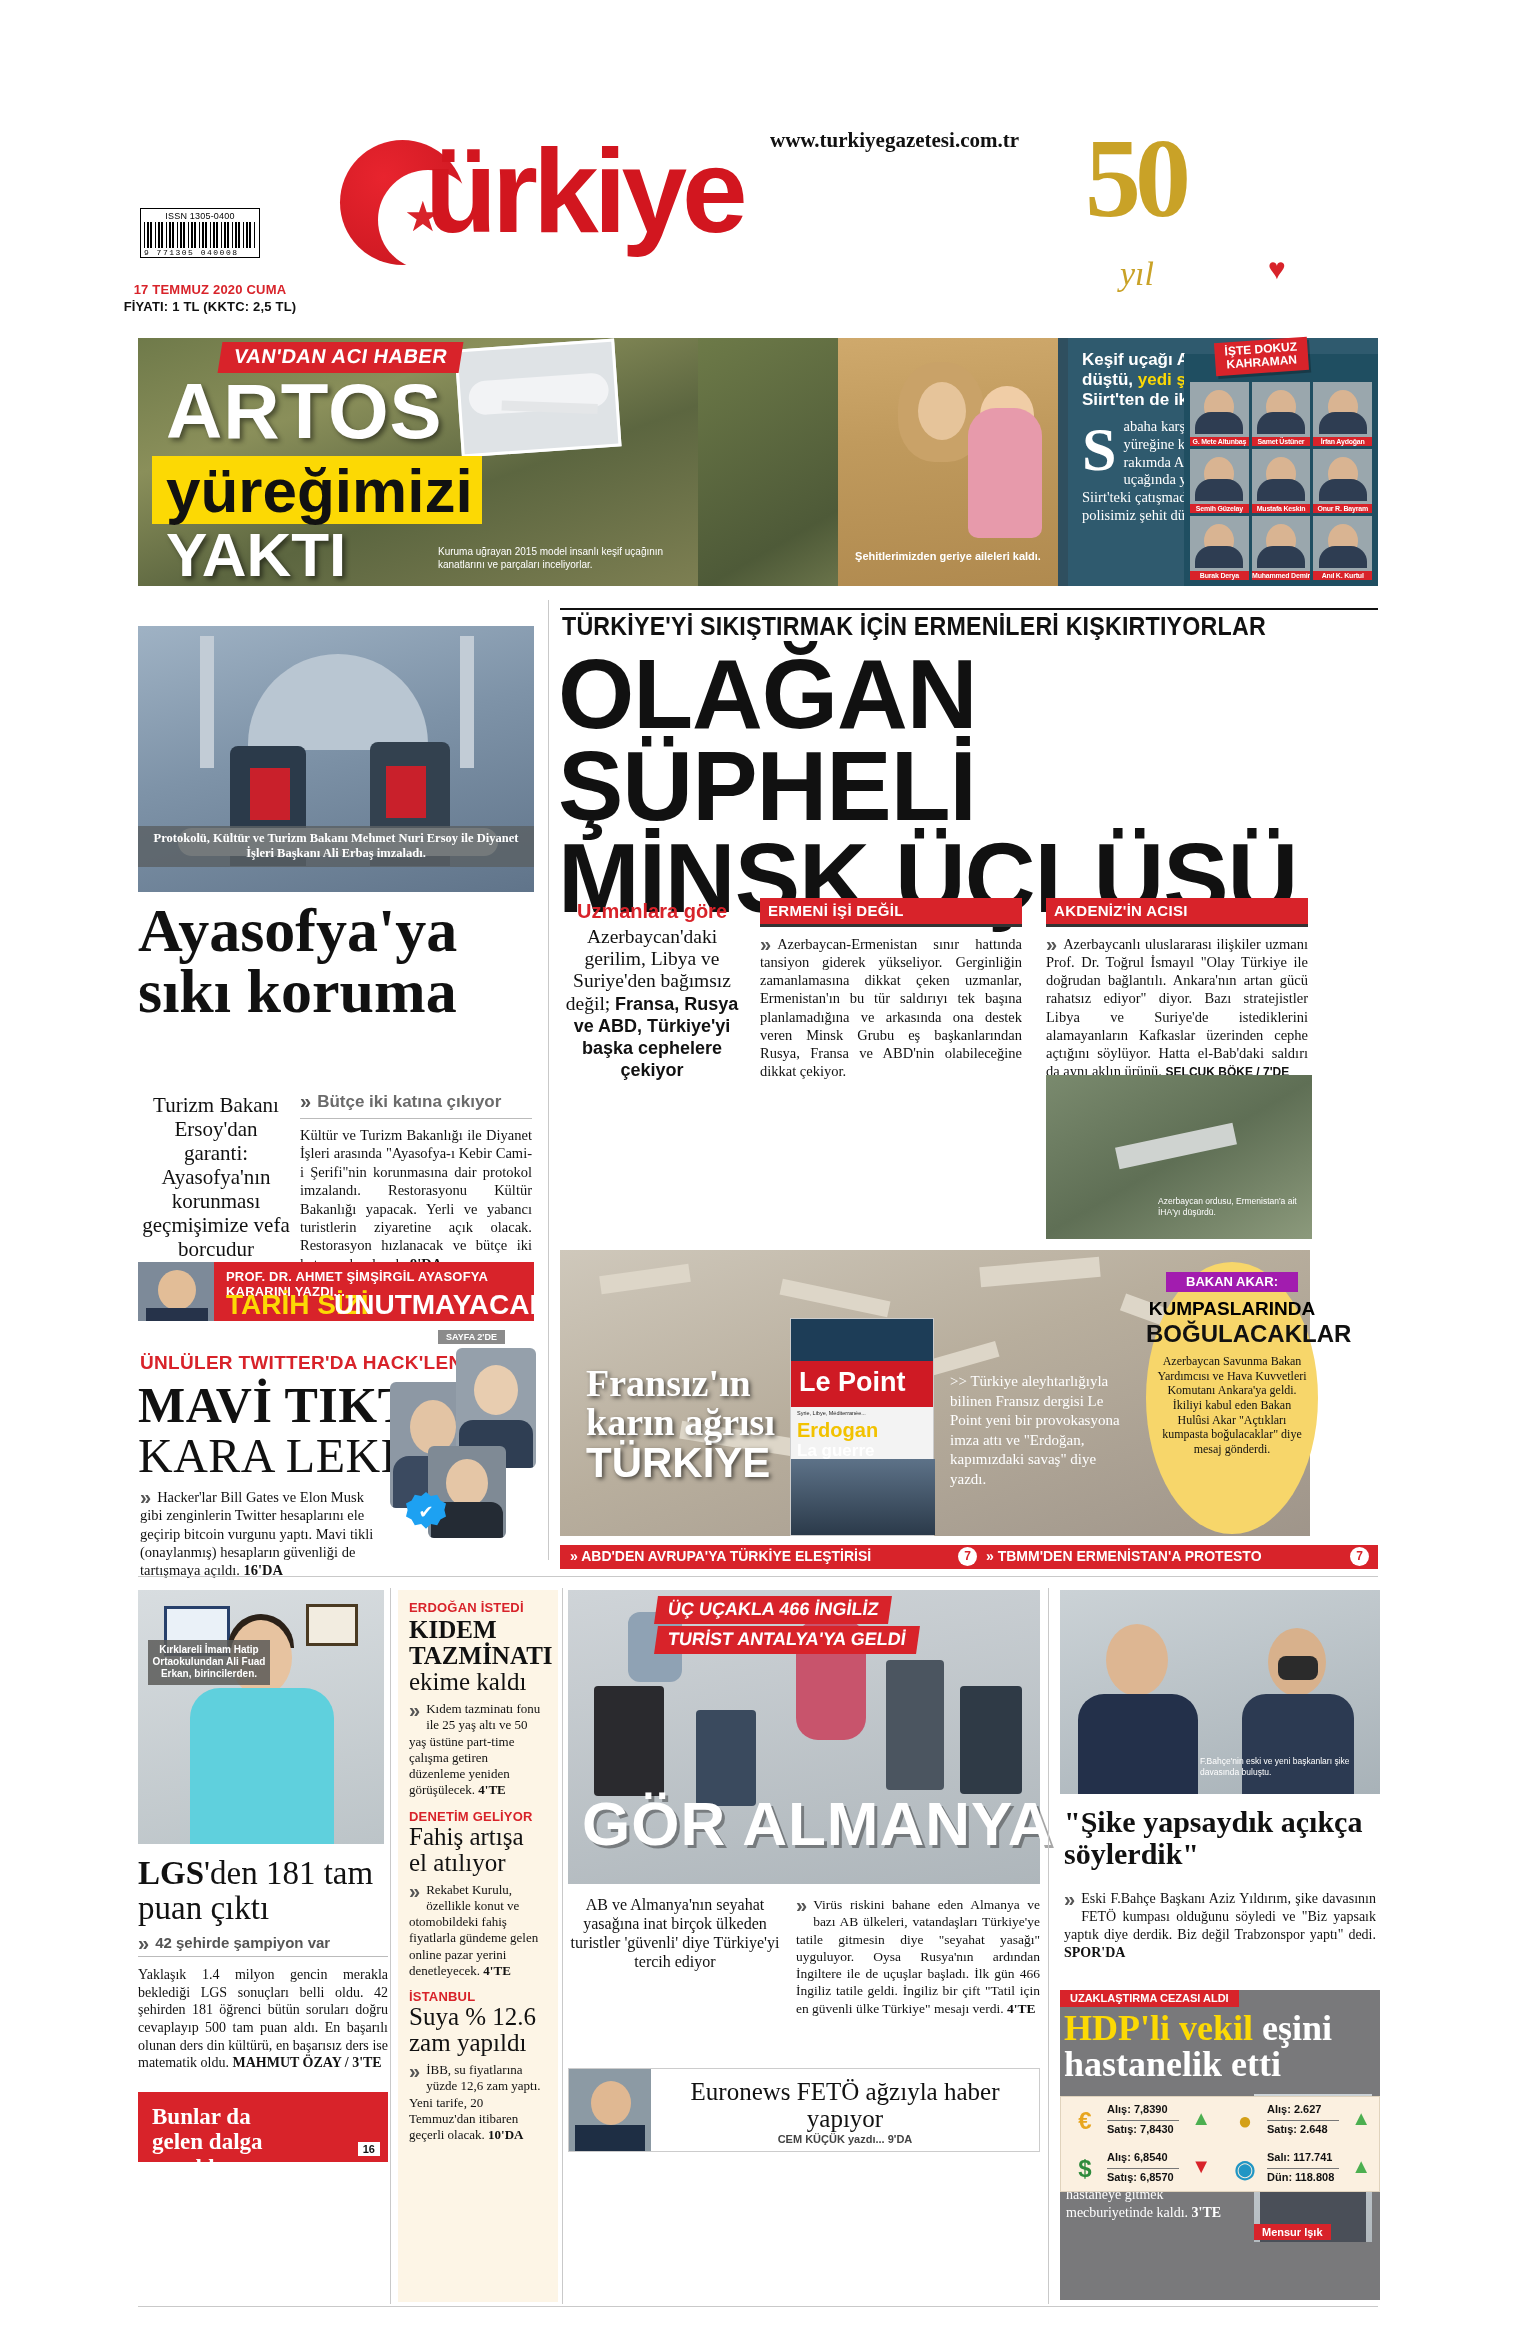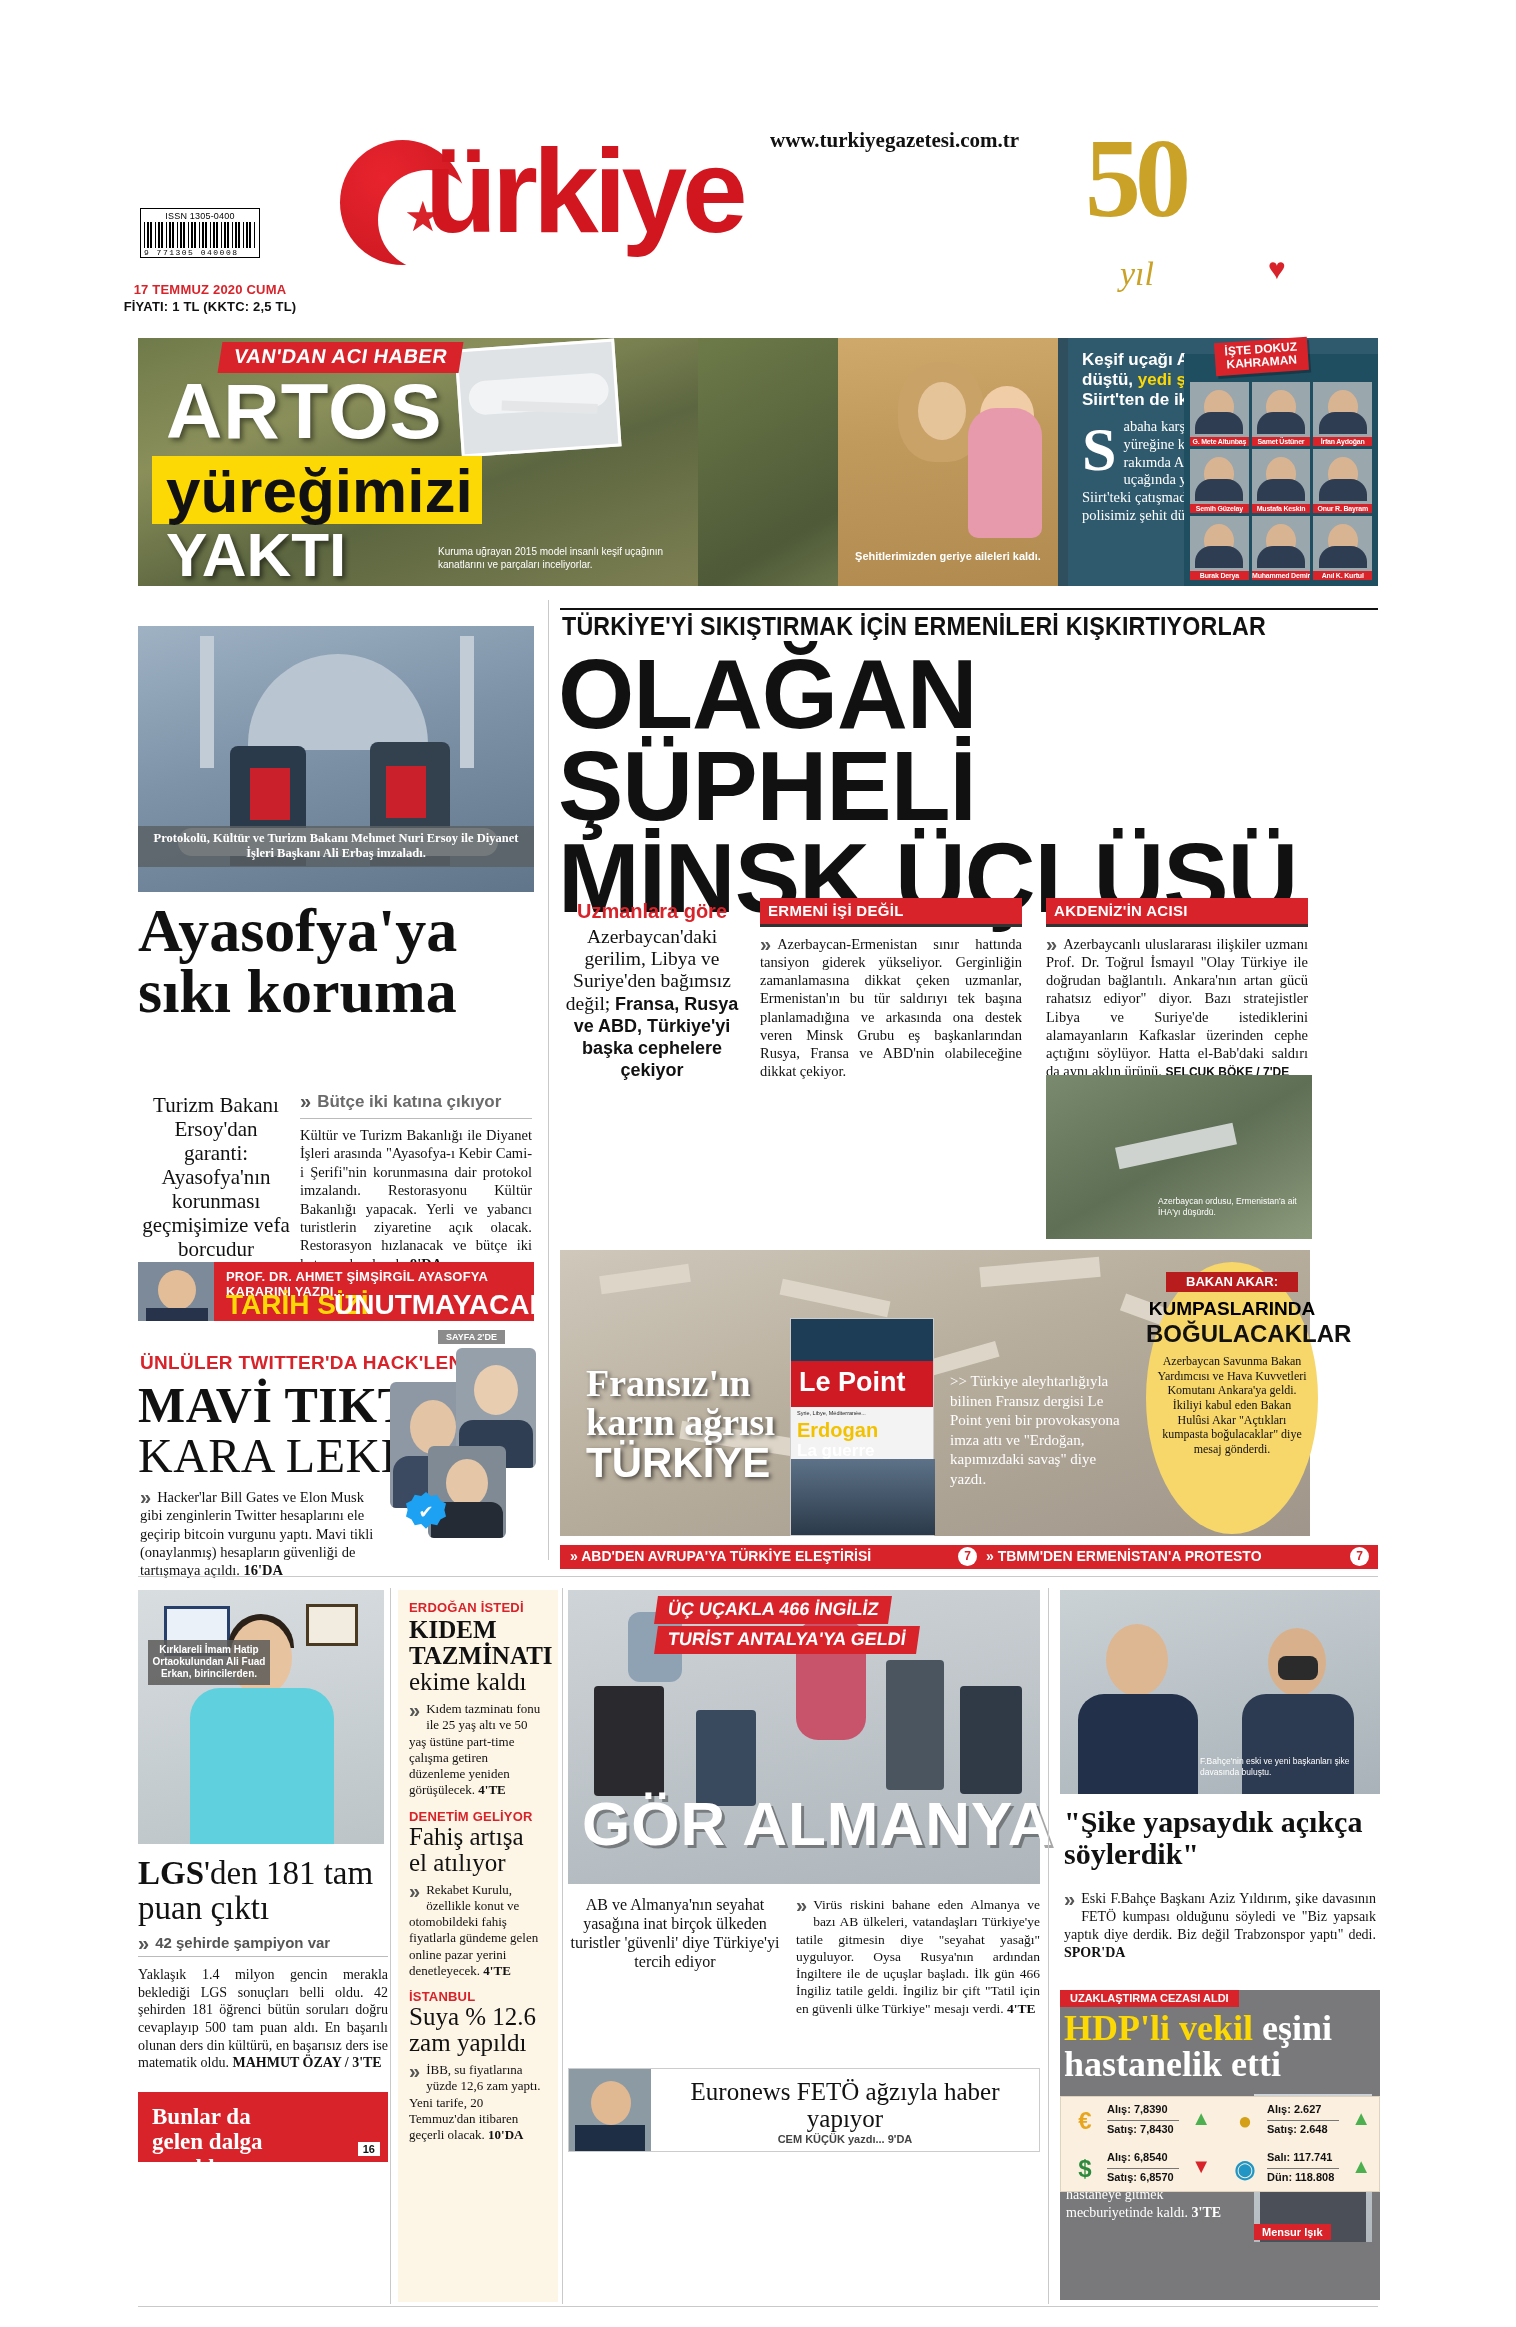--- a/index.html
+++ b/index.html
@@ -189,21 +189,21 @@
     font-weight:bold; font-size:27px; padding:6px 0 0 8px; }
   .lp-small { font-family:"Liberation Sans",sans-serif; font-size:5.5px; color:#222; padding:3px 6px; }
   .lp-erdo { color:#f2c200; font-family:"Liberation Sans",sans-serif; font-weight:bold; font-size:20px; padding:0 6px; }
   .lp-guerre { color:#fff; font-family:"Liberation Sans",sans-serif; font-weight:bold; font-size:17px; padding:0 6px; line-height:1.05; }
   .lp-photo { position:absolute; left:0; bottom:0; width:144px; height:76px; background:linear-gradient(180deg,#5d7288,#2b3a4a); }
   .fr-body { position:absolute; left:950px; top:1372px; width:176px; color:#fff;
     font-family:"Liberation Serif",serif; font-size:15px; line-height:1.3; }
 
   .akar-oval { position:absolute; left:1146px; top:1262px; width:172px; height:272px;
     background:#f7d66a; border-radius:50%; }
-  .akar-tag { position:absolute; left:1166px; top:1272px; width:132px; background:#b91c1c; color:#fff;
+  .akar-tag { position:absolute; left:1166px; top:1272px; width:132px; background:#a21caf; color:#fff;
     text-align:center; font-family:"Liberation Sans",sans-serif; font-weight:bold; font-size:13px; padding:2px 0 3px; }
   .akar-h1 { position:absolute; left:1146px; top:1298px; width:172px; text-align:center;
     font-family:"Liberation Sans",sans-serif; font-weight:bold; font-size:19px; color:#000000; }
   .akar-h2 { position:absolute; left:1146px; top:1320px; width:172px; text-align:center;
     font-family:"Liberation Sans",sans-serif; font-weight:bold; font-size:24px; color:#111; }
   .akar-b { position:absolute; left:1156px; top:1354px; width:152px; text-align:center;
     font-family:"Liberation Serif",serif; font-size:12px; line-height:1.22; color:#111; }
 
   .strip { position:absolute; left:560px; top:1545px; width:818px; height:24px; background:#d8232a; }
   .strip .it { position:absolute; top:3px; color:#fff; font-family:"Liberation Sans",sans-serif;

